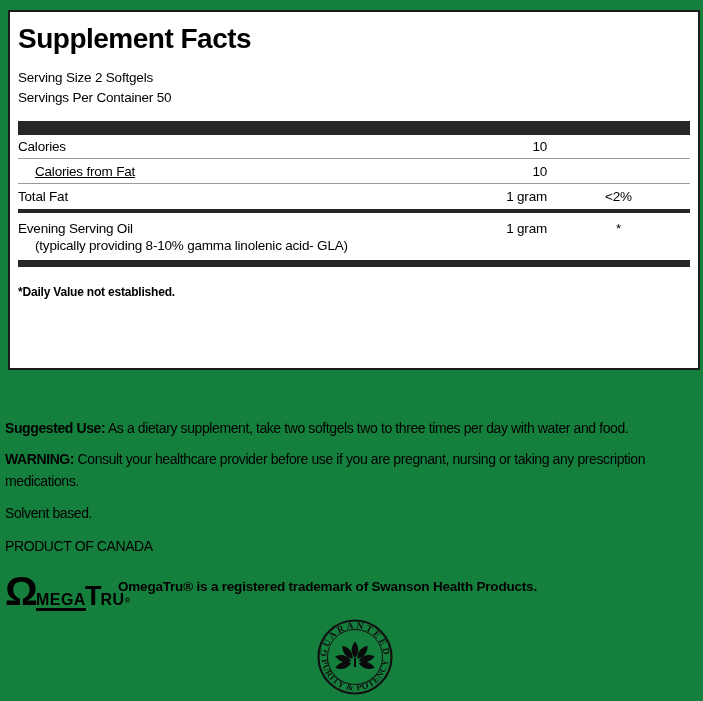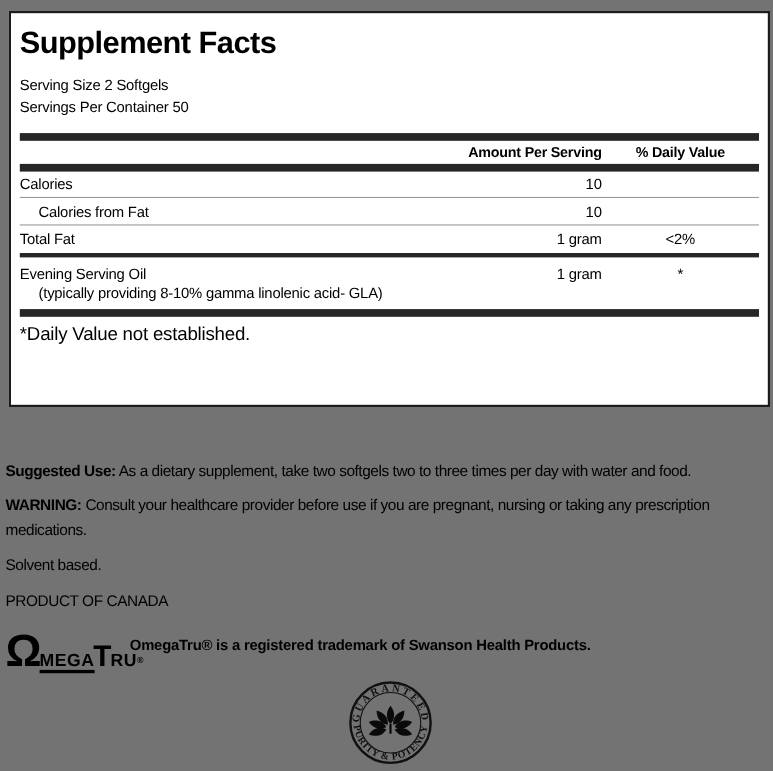--- a/index.html
+++ b/index.html
@@ -1,39 +1,39 @@
 <!DOCTYPE html>
 <html><head>
 <meta charset="utf-8">
 <style>
   html,body{margin:0;padding:0;background:#fff;}
   body{font-family:"Liberation Sans","DejaVu Sans",sans-serif;color:#000;}
-  .page{position:relative;width:703px;height:701px;background:#737373;overflow:hidden;}
+  .page{position:relative;width:703px;height:701px;background:#15803d;overflow:hidden;}
 
   
   .facts-box{position:absolute;left:8px;top:10px;width:692px;height:360px;
     border:2px solid #1c1c1c;box-sizing:border-box;padding:0 8px;background:#fff;}
   .sf-title{margin:12px 0 0 0;font-size:28px;font-weight:bold;letter-spacing:-0.5px;line-height:30px;}
   .serving{font-size:13.5px;letter-spacing:-0.2px;line-height:20px;}
   .serving.first{margin-top:14px;}
   .bar{background:#262626;height:7px;}
   .bar.b1{margin-top:13px;}
   .bar.mid{height:4px;}
   .hdr-row{display:flex;align-items:center;height:21px;font-weight:bold;font-size:13px;letter-spacing:-0.2px;}
   .row{display:flex;align-items:center;font-size:13.5px;letter-spacing:-0.2px;box-sizing:border-box;}
   .row.sep{border-bottom:1px solid #9a9a9a;}
   .r1{height:24px;} .r2{height:25px;} .r3{height:25px;}
   .r4{align-items:flex-start;padding:7px 0 6px 0;line-height:17px;}
   .c-name{flex:1;}
-  .c-name.indent{padding-left:17px;}
+  .c-name.indent{padding-left:17px;text-decoration:underline;}
   .c-amt{width:140px;text-align:right;}
   .c-dv{width:143px;text-align:center;}
   .subline{padding-left:17px;}
   .fn1{margin-top:14px;font-size:13.5px;letter-spacing:-0.2px;line-height:15px;}
-  .fn2{margin-top:8px;font-size:17px;letter-spacing:-0.2px;line-height:15px;}
+  .fn2{margin-top:18px;font-size:12px;letter-spacing:-0.2px;line-height:15px;font-weight:bold;}
 
   
   .para{position:absolute;left:5px;font-size:14px;letter-spacing:-0.4px;line-height:22px;}
   .p-other{top:386px;}
   .p-use{top:417px;width:690px;}
   .p-warn{top:448px;width:680px;}
   .p-solvent{top:502px;}
   .p-origin{top:535px;}
   b{font-weight:bold;}
 
@@ -56,25 +56,20 @@
 
 <div class="page">
 
   <div class="facts-box">
     <div class="sf-title">Supplement Facts</div>
     <div class="serving first">Serving Size 2 Softgels</div>
     <div class="serving">Servings Per Container 50</div>
 
     <div class="bar b1"></div>
 
-    <div class="hdr-row">
-      <div class="c-name"></div>
-      <div class="c-amt">Amount Per Serving</div>
-      <div class="c-dv">% Daily Value</div>
-    </div>
 
     <div class="bar"></div>
 
     <div class="row r1 sep">
       <div class="c-name">Calories</div>
       <div class="c-amt">10</div>
       <div class="c-dv"></div>
     </div>
 
     <div class="row r2 sep">

